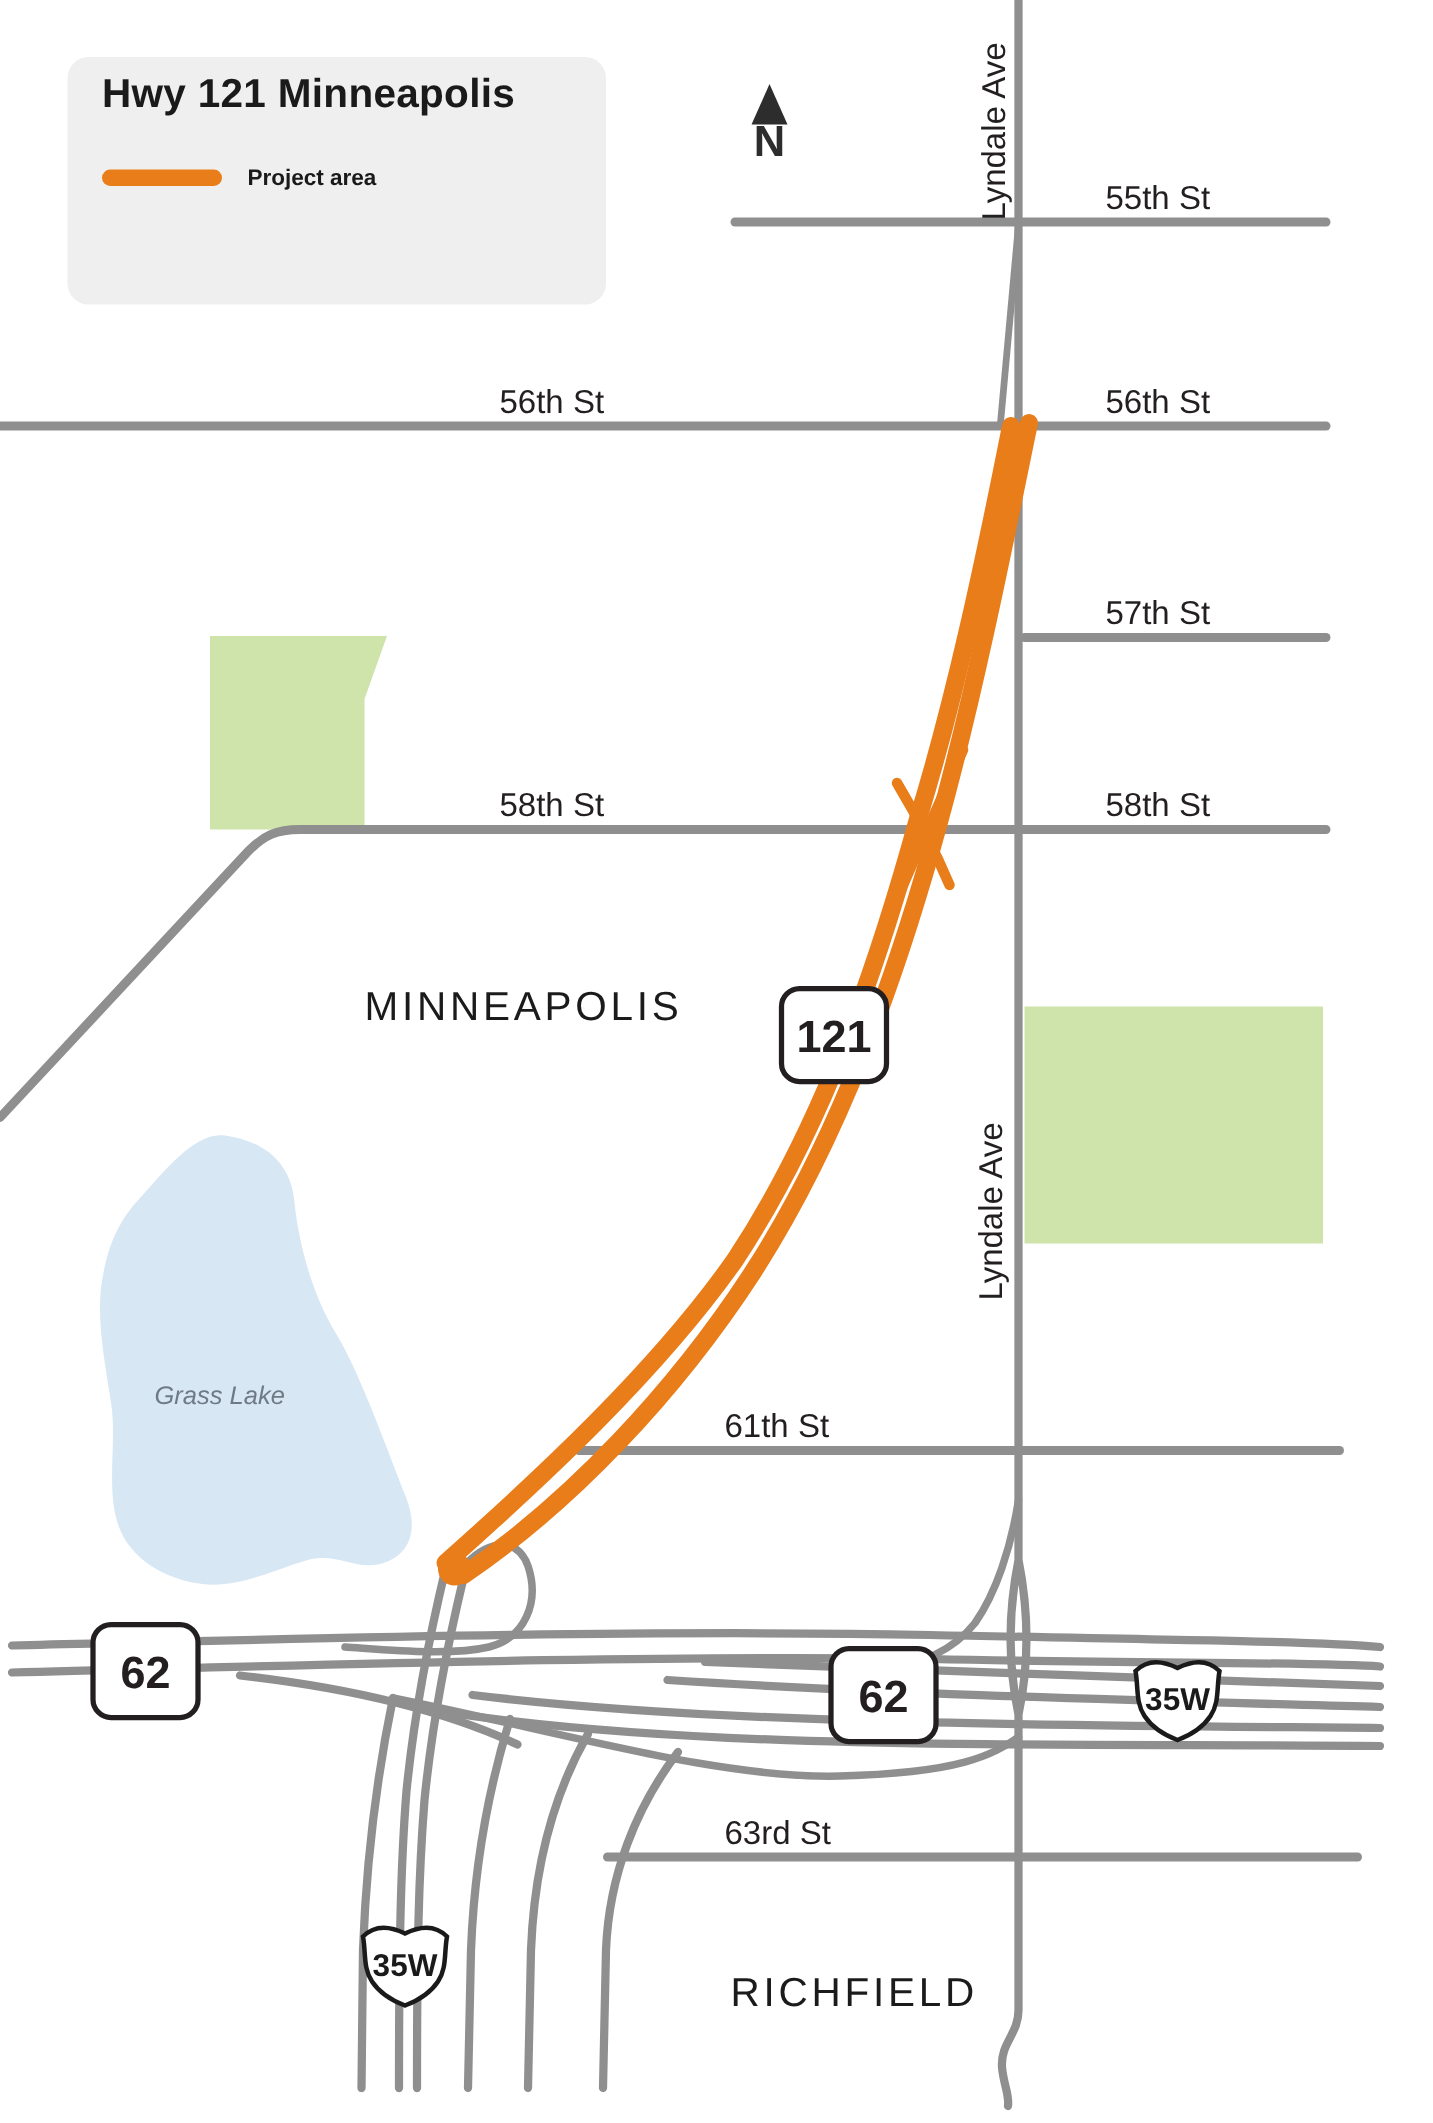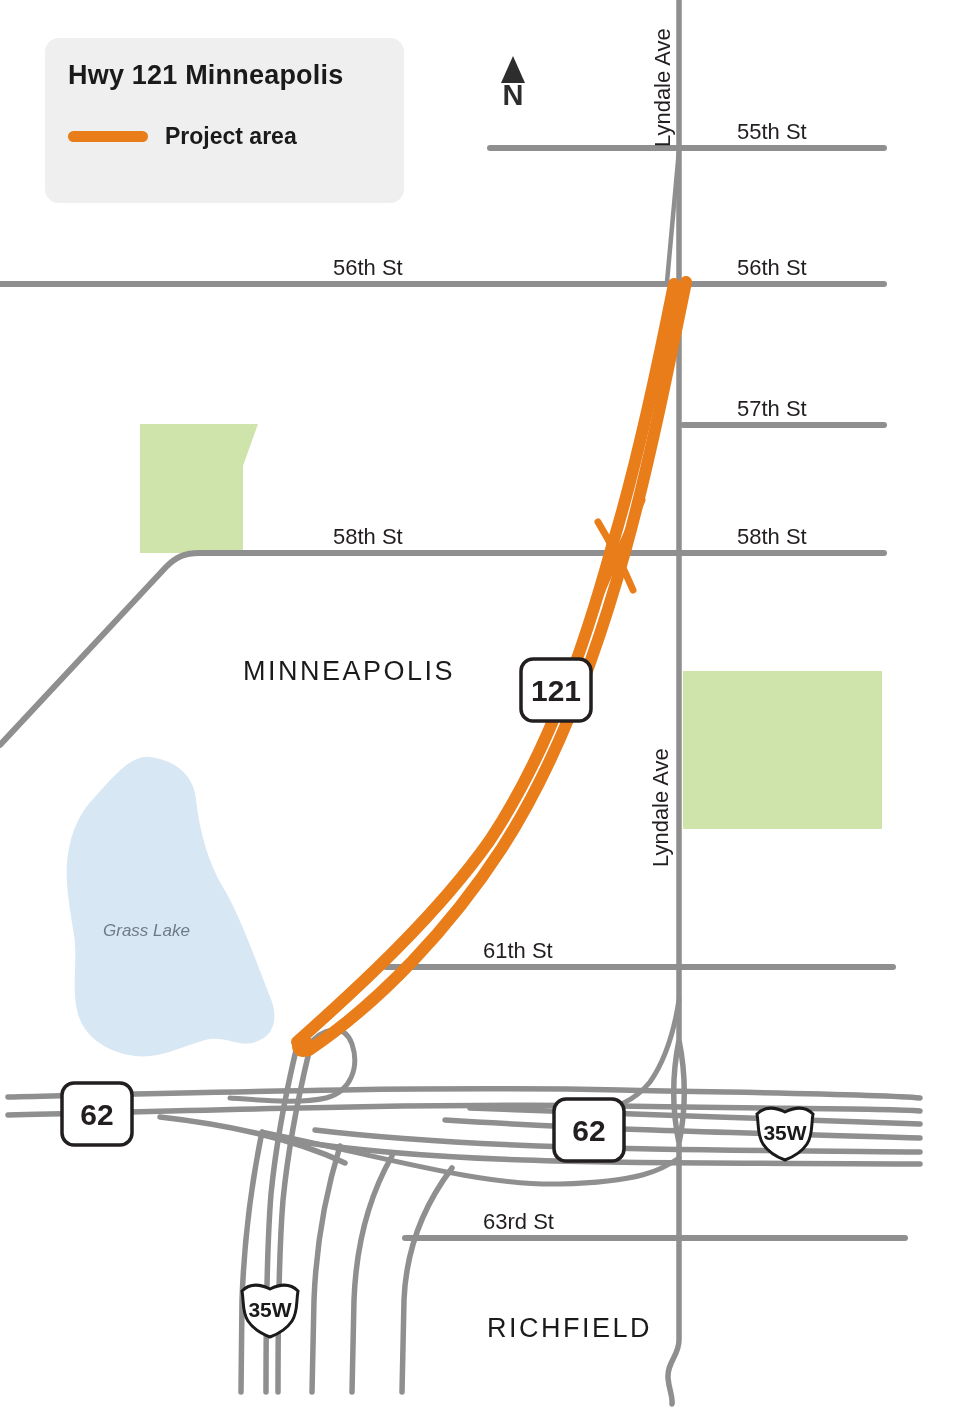--- a/index.html
+++ b/index.html
@@ -2,25 +2,25 @@
 <html><head>
 <meta charset="utf-8">
 <style>
   html,body{margin:0;padding:0;background:#ffffff;}
   .map-wrap{position:relative;width:955px;height:1415px;background:#ffffff;overflow:hidden;
             font-family:"Liberation Sans",sans-serif;}
   .map-svg{position:absolute;left:0;top:0;}
 
   
   .legend{position:absolute;left:45px;top:38px;width:359px;height:165px;background:#efefef;
-          border-radius:14px;box-sizing:border-box;padding:22px 0 0 23px;}
+          border-radius:14px;box-sizing:border-box;padding:9px 0 0 23px;}
   .legend-title{font-size:27px;font-weight:bold;color:#1a1a1a;letter-spacing:.2px;}
   .legend-row{display:flex;align-items:center;margin-top:32px;}
   .legend-line{display:inline-block;width:80px;height:11px;border-radius:6px;background:#e87d1a;}
-  .legend-label{font-size:23px;font-weight:bold;color:#1a1a1a;margin-left:17px;}
+  .legend-label{font-size:15px;font-weight:bold;color:#1a1a1a;margin-left:17px;}
 
   
   .north{position:absolute;left:496px;top:56px;width:34px;display:flex;flex-direction:column;
          align-items:center;}
   .north-tri{width:0;height:0;border-left:12px solid transparent;border-right:12px solid transparent;
              border-bottom:27px solid #2d2d2d;}
   .north-n{font-size:29px;font-weight:bold;color:#2d2d2d;line-height:1;margin-top:-2px;}
 
   
   .street-label{font-family:"Liberation Sans",sans-serif;font-size:22px;fill:#231f20;}

